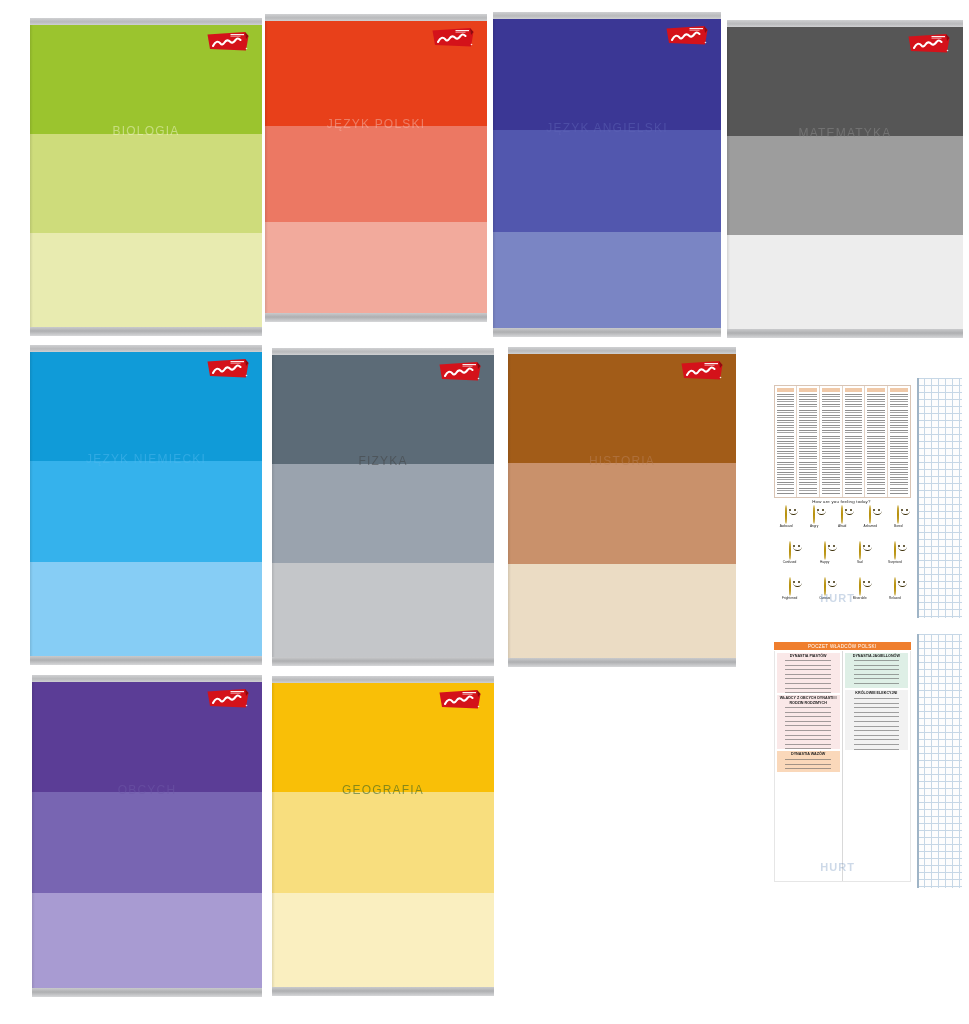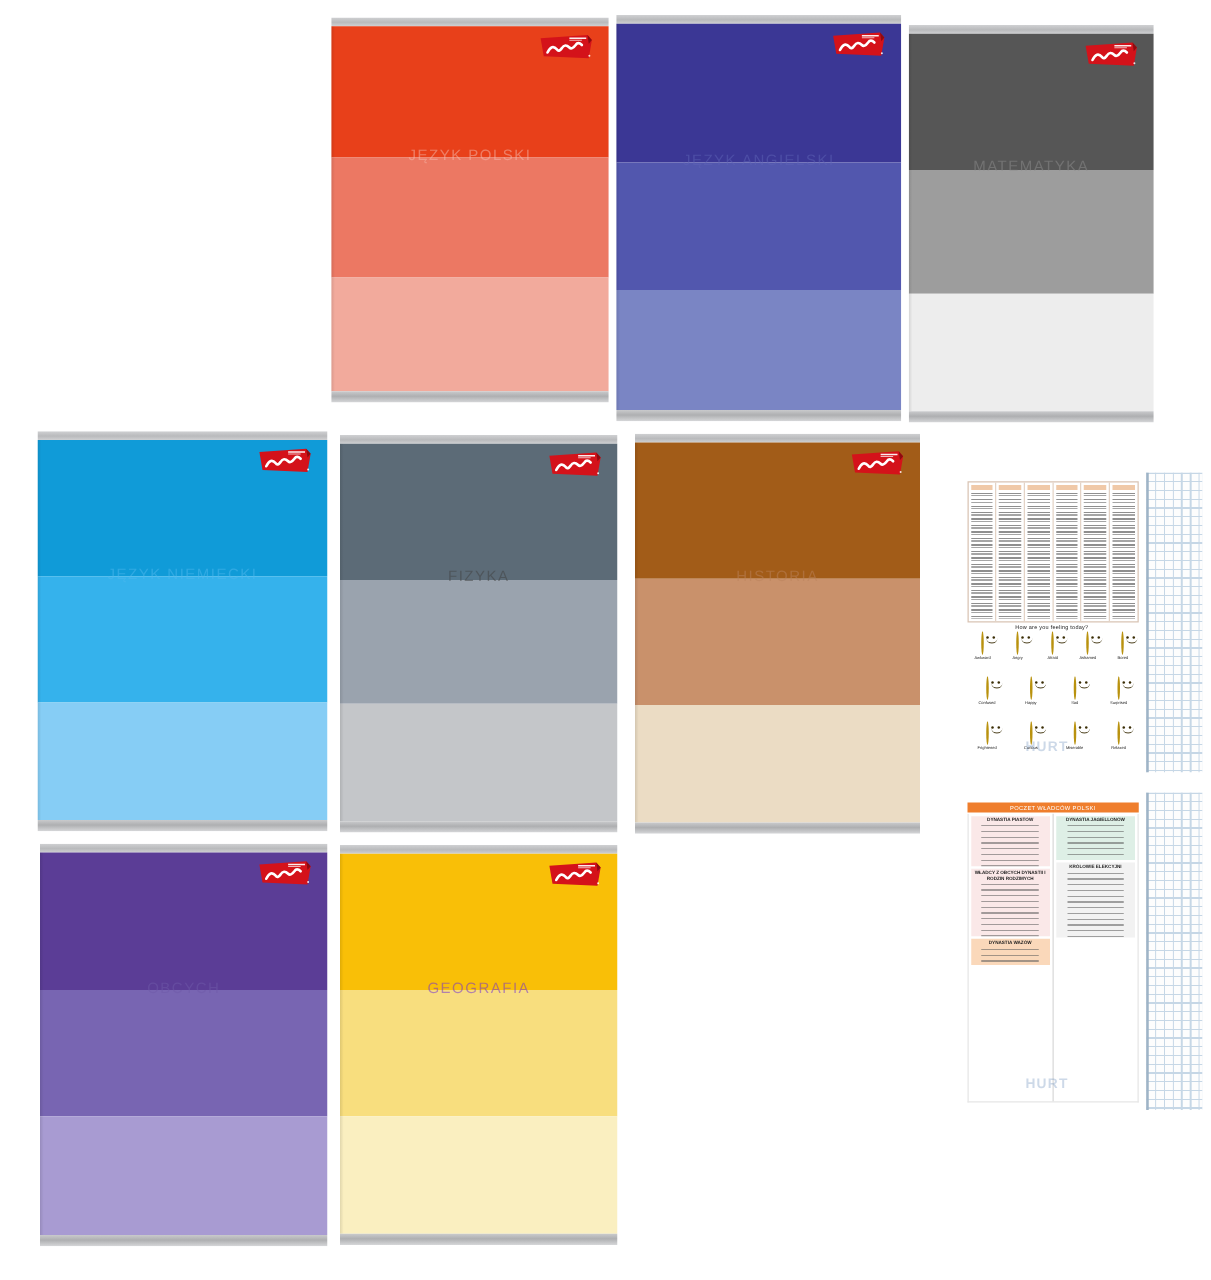--- a/index.html
+++ b/index.html
@@ -101,20 +101,43 @@
     opacity:.55;margin:0 14%;}
   .tint-pink{background:rgba(245,205,205,.45);}
   .tint-green{background:rgba(190,224,205,.5);}
   .tint-orange{background:rgba(247,190,140,.6);}
   .tint-grey{background:rgba(236,236,236,.7);}
 </style>
 </head>
 <body>
 
 <div id="stage">
+    <div class="nb" style="left: 30px; top: 18px; width: 232px; height: 318px;">
+    <div class="nb-inner">
+      <div class="edge-top"></div>
+      <div class="bands">
+        <div class="band b1" style="background:#9BC42E"></div>
+        <div class="band b2" style="background:#CEDC7B"></div>
+        <div class="band b3" style="background:#E8EBB0"></div>
+        <div class="subject" style="color:#f2f6cf">BIOLOGIA</div>
+      </div>
+      <div class="spine"></div>
+      <div class="logo">
+          <svg viewBox="0 0 88 44">
+    <path d="M3 8 L78 3 L85 11 L80 40 L8 37 Z" fill="#D4121A"></path>
+    <path d="M78 3 L85 11 L80 17 Z" fill="#8d0b10"></path>
+    <rect x="49" y="7" width="27" height="2.4" fill="#ffffff" opacity=".92"></rect>
+    <rect x="49" y="10.6" width="20" height="1.6" fill="#ffffff" opacity=".7"></rect>
+    <path d="M14 31 q7 -14 15 -5 q3 5 8 -2 q5 -8 12 -1 q4 4 10 -4 q4 -6 10 0" stroke="#ffffff" stroke-width="4.2" fill="none" stroke-linecap="round"></path>
+    <circle cx="81" cy="36" r="1.6" fill="#ffffff" opacity=".85"></circle>
+  </svg>
+        </div>
+      <div class="edge-bot"></div>
+    </div>
+    </div>
     <div class="nb" style="left: 265px; top: 14px; width: 222px; height: 308px;">
     <div class="nb-inner">
       <div class="edge-top"></div>
       <div class="bands">
         <div class="band b1" style="background:#E8401A"></div>
         <div class="band b2" style="background:#EC7863"></div>
         <div class="band b3" style="background:#F2AA9C"></div>
         <div class="subject" style="color:#f4b9ad">JĘZYK POLSKI</div>
       </div>
       <div class="spine"></div>
@@ -147,21 +170,21 @@
     <path d="M78 3 L85 11 L80 17 Z" fill="#8d0b10"></path>
     <rect x="49" y="7" width="27" height="2.4" fill="#ffffff" opacity=".92"></rect>
     <rect x="49" y="10.6" width="20" height="1.6" fill="#ffffff" opacity=".7"></rect>
     <path d="M14 31 q7 -14 15 -5 q3 5 8 -2 q5 -8 12 -1 q4 4 10 -4 q4 -6 10 0" stroke="#ffffff" stroke-width="4.2" fill="none" stroke-linecap="round"></path>
     <circle cx="81" cy="36" r="1.6" fill="#ffffff" opacity=".85"></circle>
   </svg>
         </div>
       <div class="edge-bot"></div>
     </div>
     </div>
-    <div class="nb" style="left: 727px; top: 20px; width: 196px; height: 318px;">
+    <div class="nb" style="left: 727px; top: 20px; width: 236px; height: 318px;">
     <div class="nb-inner">
       <div class="edge-top"></div>
       <div class="bands">
         <div class="band b1" style="background:#565656"></div>
         <div class="band b2" style="background:#9D9D9D"></div>
         <div class="band b3" style="background:#EDEDED"></div>
         <div class="subject" style="color:#8e8e8e">MATEMATYKA</div>
       </div>
       <div class="spine"></div>
       <div class="logo">
@@ -269,21 +292,21 @@
       <div class="edge-bot"></div>
     </div>
     </div>
     <div class="nb" style="left: 272px; top: 676px; width: 222px; height: 320px;">
     <div class="nb-inner">
       <div class="edge-top"></div>
       <div class="bands">
         <div class="band b1" style="background:#F9BF07"></div>
         <div class="band b2" style="background:#F8DE7E"></div>
         <div class="band b3" style="background:#FAEFC0"></div>
-        <div class="subject" style="color:#6d28d9">GEOGRAFIA</div>
+        <div class="subject" style="color:#14532d">GEOGRAFIA</div>
       </div>
       <div class="spine"></div>
       <div class="logo">
           <svg viewBox="0 0 88 44">
     <path d="M3 8 L78 3 L85 11 L80 40 L8 37 Z" fill="#D4121A"></path>
     <path d="M78 3 L85 11 L80 17 Z" fill="#8d0b10"></path>
     <rect x="49" y="7" width="27" height="2.4" fill="#ffffff" opacity=".92"></rect>
     <rect x="49" y="10.6" width="20" height="1.6" fill="#ffffff" opacity=".7"></rect>
     <path d="M14 31 q7 -14 15 -5 q3 5 8 -2 q5 -8 12 -1 q4 4 10 -4 q4 -6 10 0" stroke="#ffffff" stroke-width="4.2" fill="none" stroke-linecap="round"></path>
     <circle cx="81" cy="36" r="1.6" fill="#ffffff" opacity=".85"></circle>

